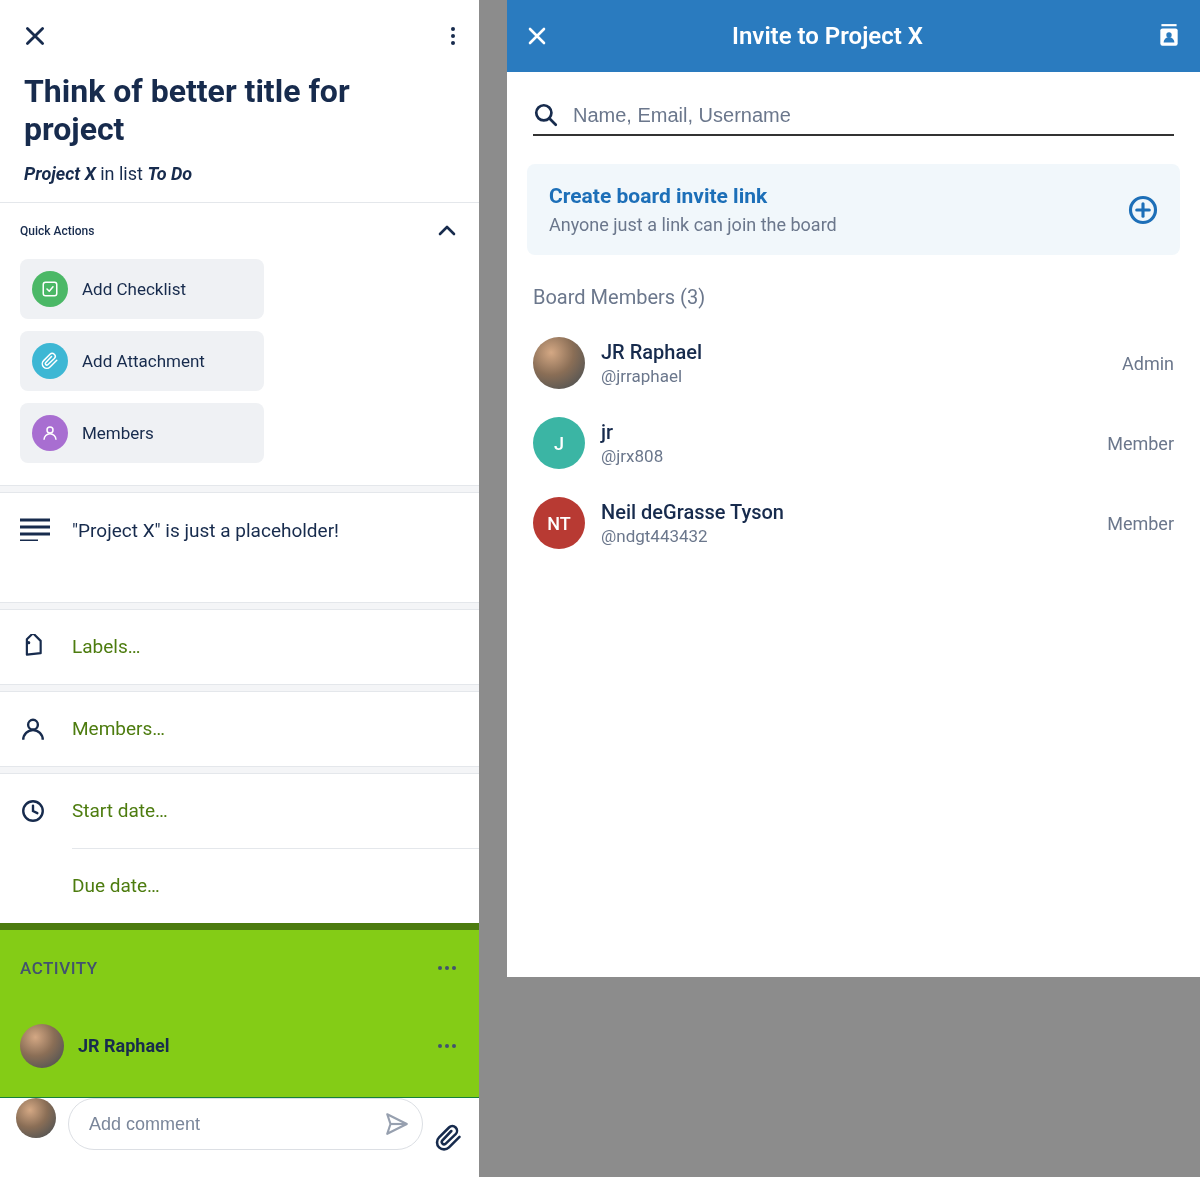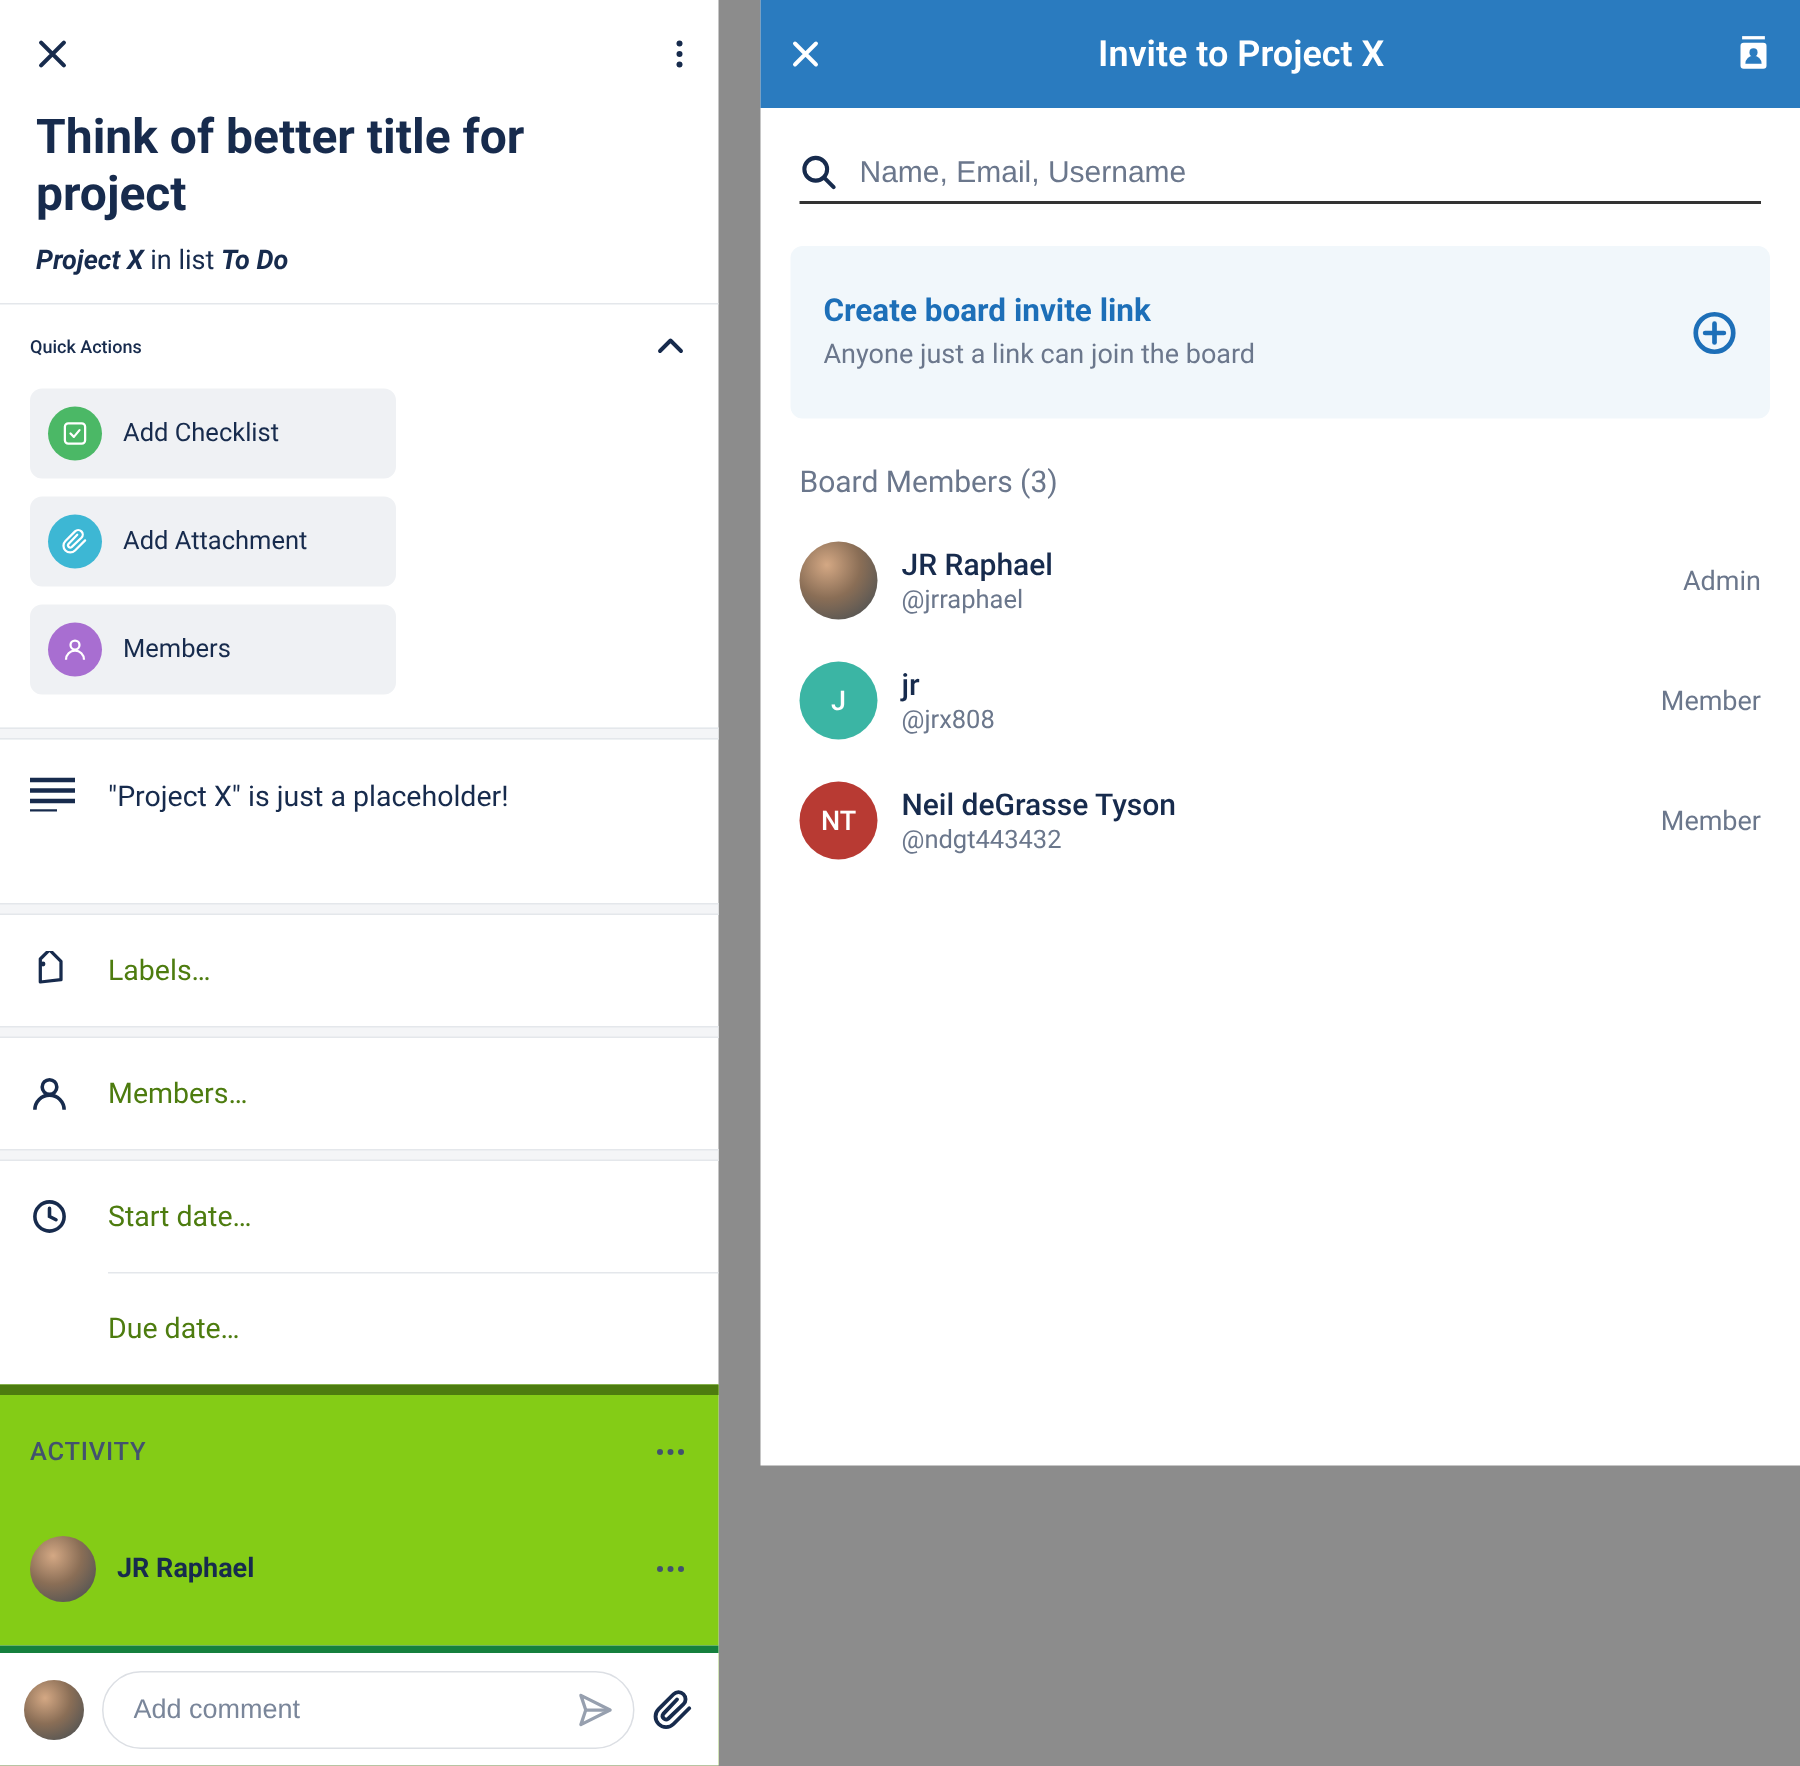--- a/index.html
+++ b/index.html
@@ -78,23 +78,23 @@
 .activity-user-row { display:flex; align-items:center; gap:14px; }
 .activity-avatar {
   width:44px; height:44px; border-radius:50%;
   background: radial-gradient(circle at 30% 30%, #c99a7a, #6b5a4a);
   flex-shrink:0;
 }
 .activity-user-name { font-size:18px; font-weight:700; color:#172b4d;}
 
 .comment-bar {
   position:absolute; bottom:0; left:0; right:0; height:80px;
-  background:#fff; display:flex; align-items:center; padding: 0 16px;
+  background:#fff; display:flex; padding: 0 16px;
   gap: 12px;
-  border-top:5px solid #15803d;
+  border-top:1px solid #15803d;
 }
 .comment-avatar {
   width:40px; height:40px; border-radius:50%;
   background: radial-gradient(circle at 30% 30%, #c99a7a, #6b5a4a);
   flex-shrink:0;
 }
 .comment-input {
   flex:1; height:52px; border:1px solid #dcdfe4; border-radius:26px;
   display:flex; align-items:center; padding:0 12px 0 20px;
 }
@@ -120,21 +120,21 @@
   padding-bottom: 6px; gap: 14px;
 }
 .search-field input {
   flex:1; border:none; outline:none; font-size:20px; color:#172b4d;
   background:transparent;
 }
 .search-field input::placeholder { color:#6b778c; }
 
 .invite-link-card {
   margin: 28px 20px 0 20px; background:#f1f7fb; border-radius:8px;
-  padding: 32px 22px; display:flex; align-items:center;
+  padding: 20px 22px; display:flex; align-items:center;
 }
 .invite-link-text { flex:1; }
 .invite-link-title { font-size:21px; font-weight:700; color:#1d6fb8; margin-bottom:6px; }
 .invite-link-sub { font-size:18px; color:#6b778c; }
 
 .board-members-title {
   font-size:20px; color:#6b778c; padding: 30px 26px 14px 26px;
 }
 
 .member-row {

